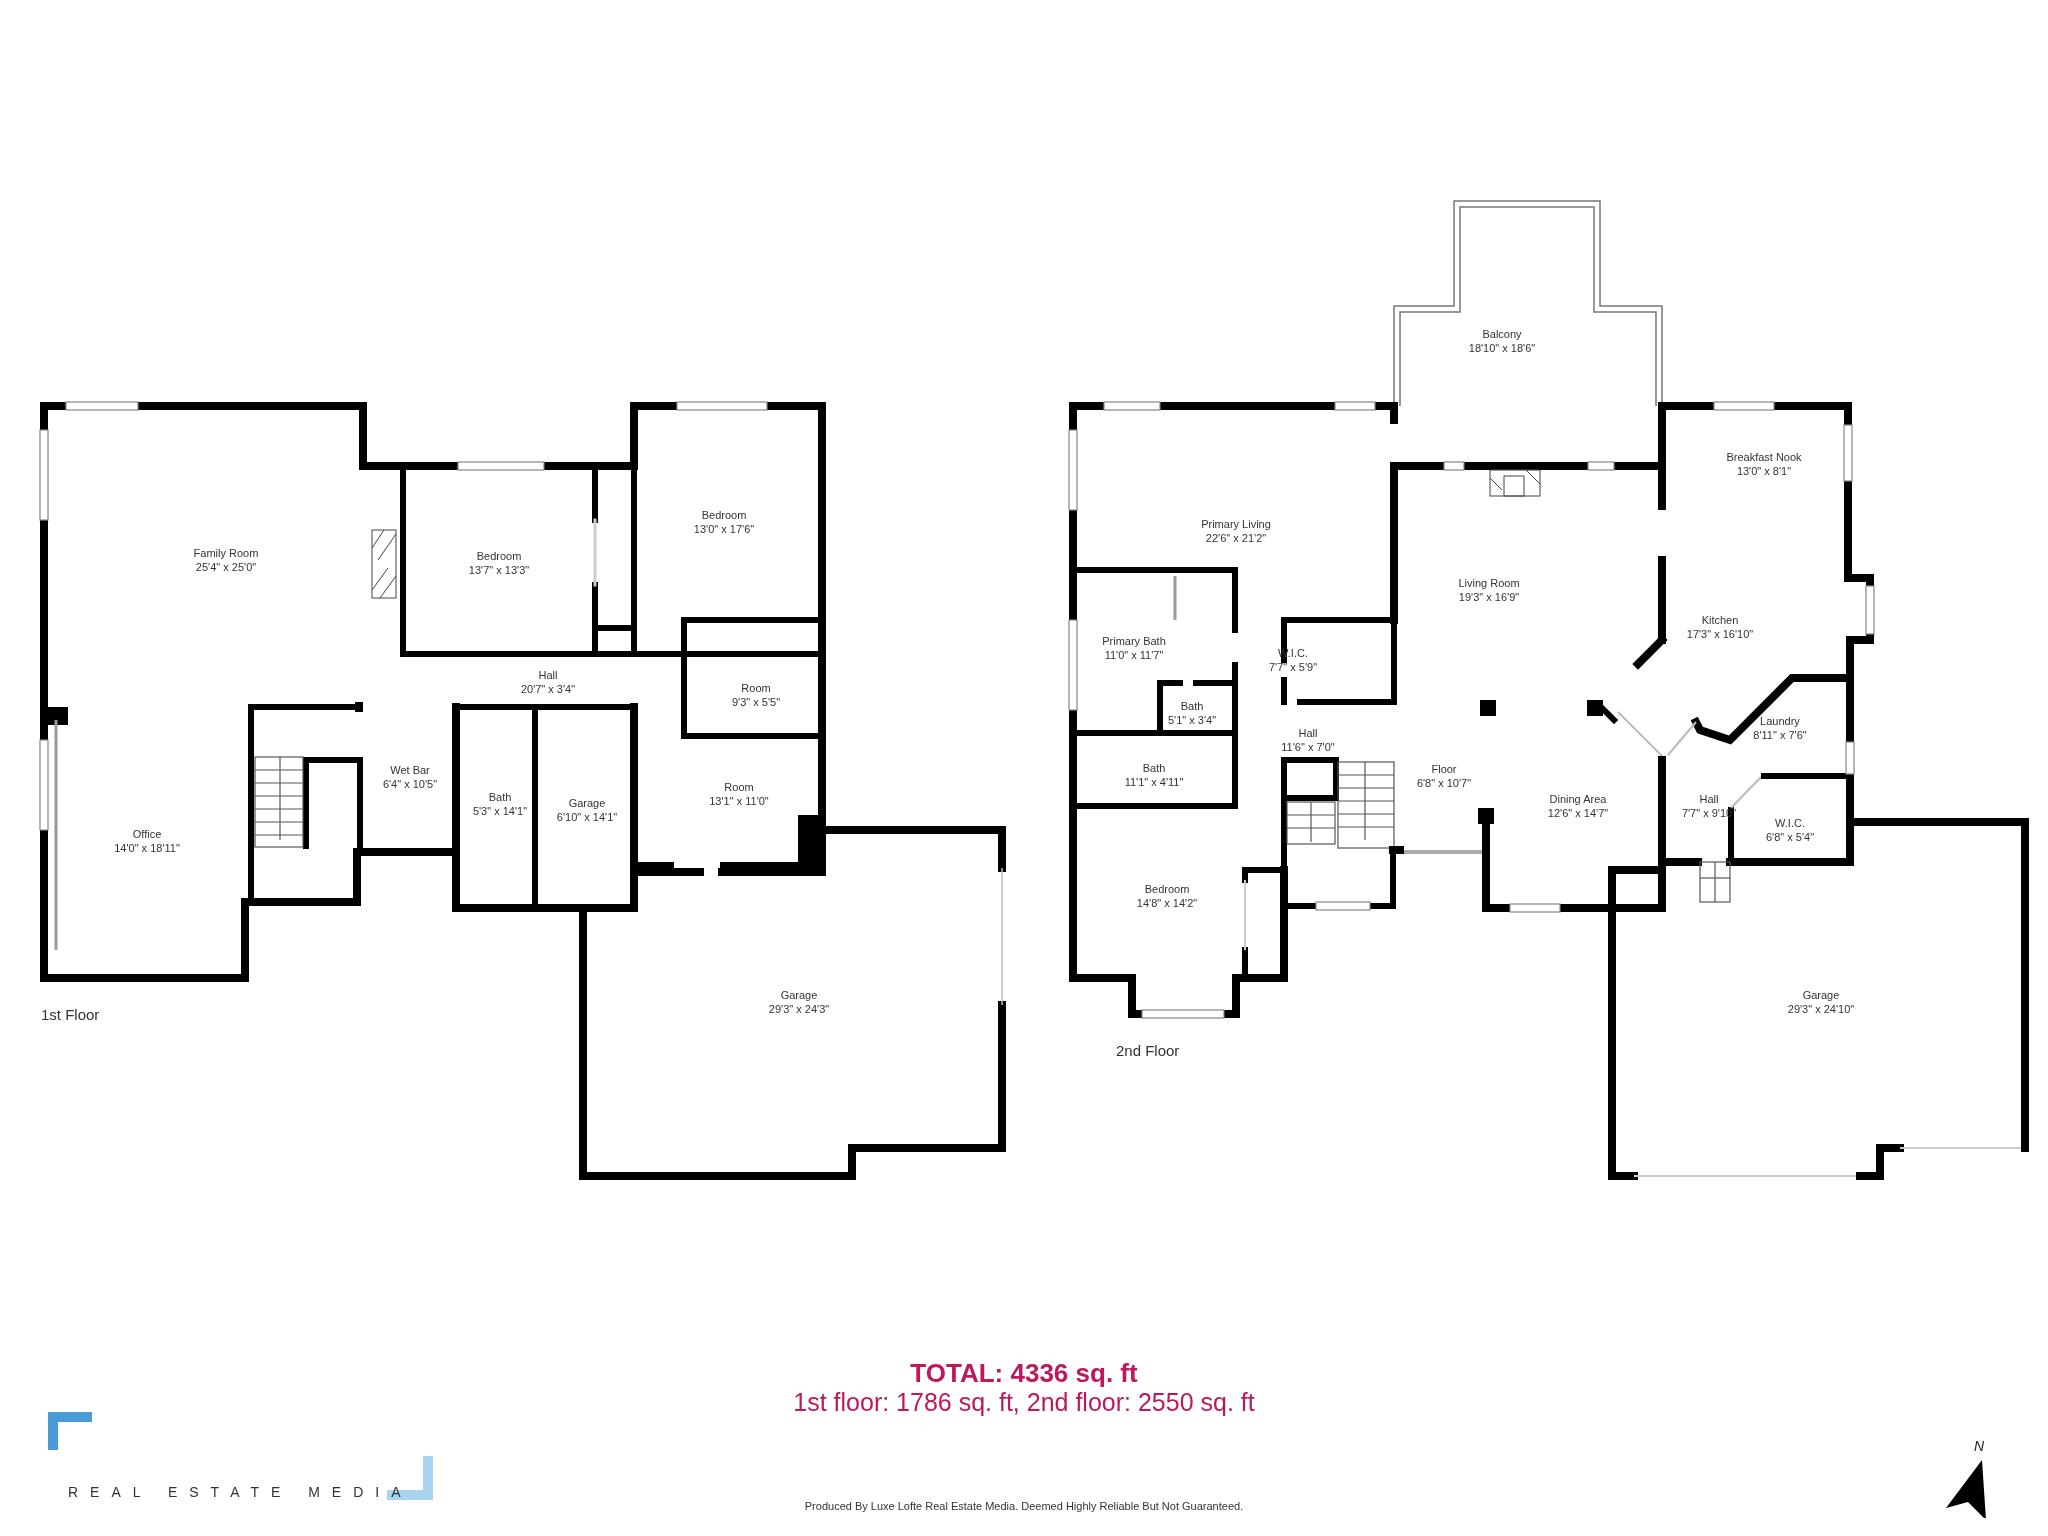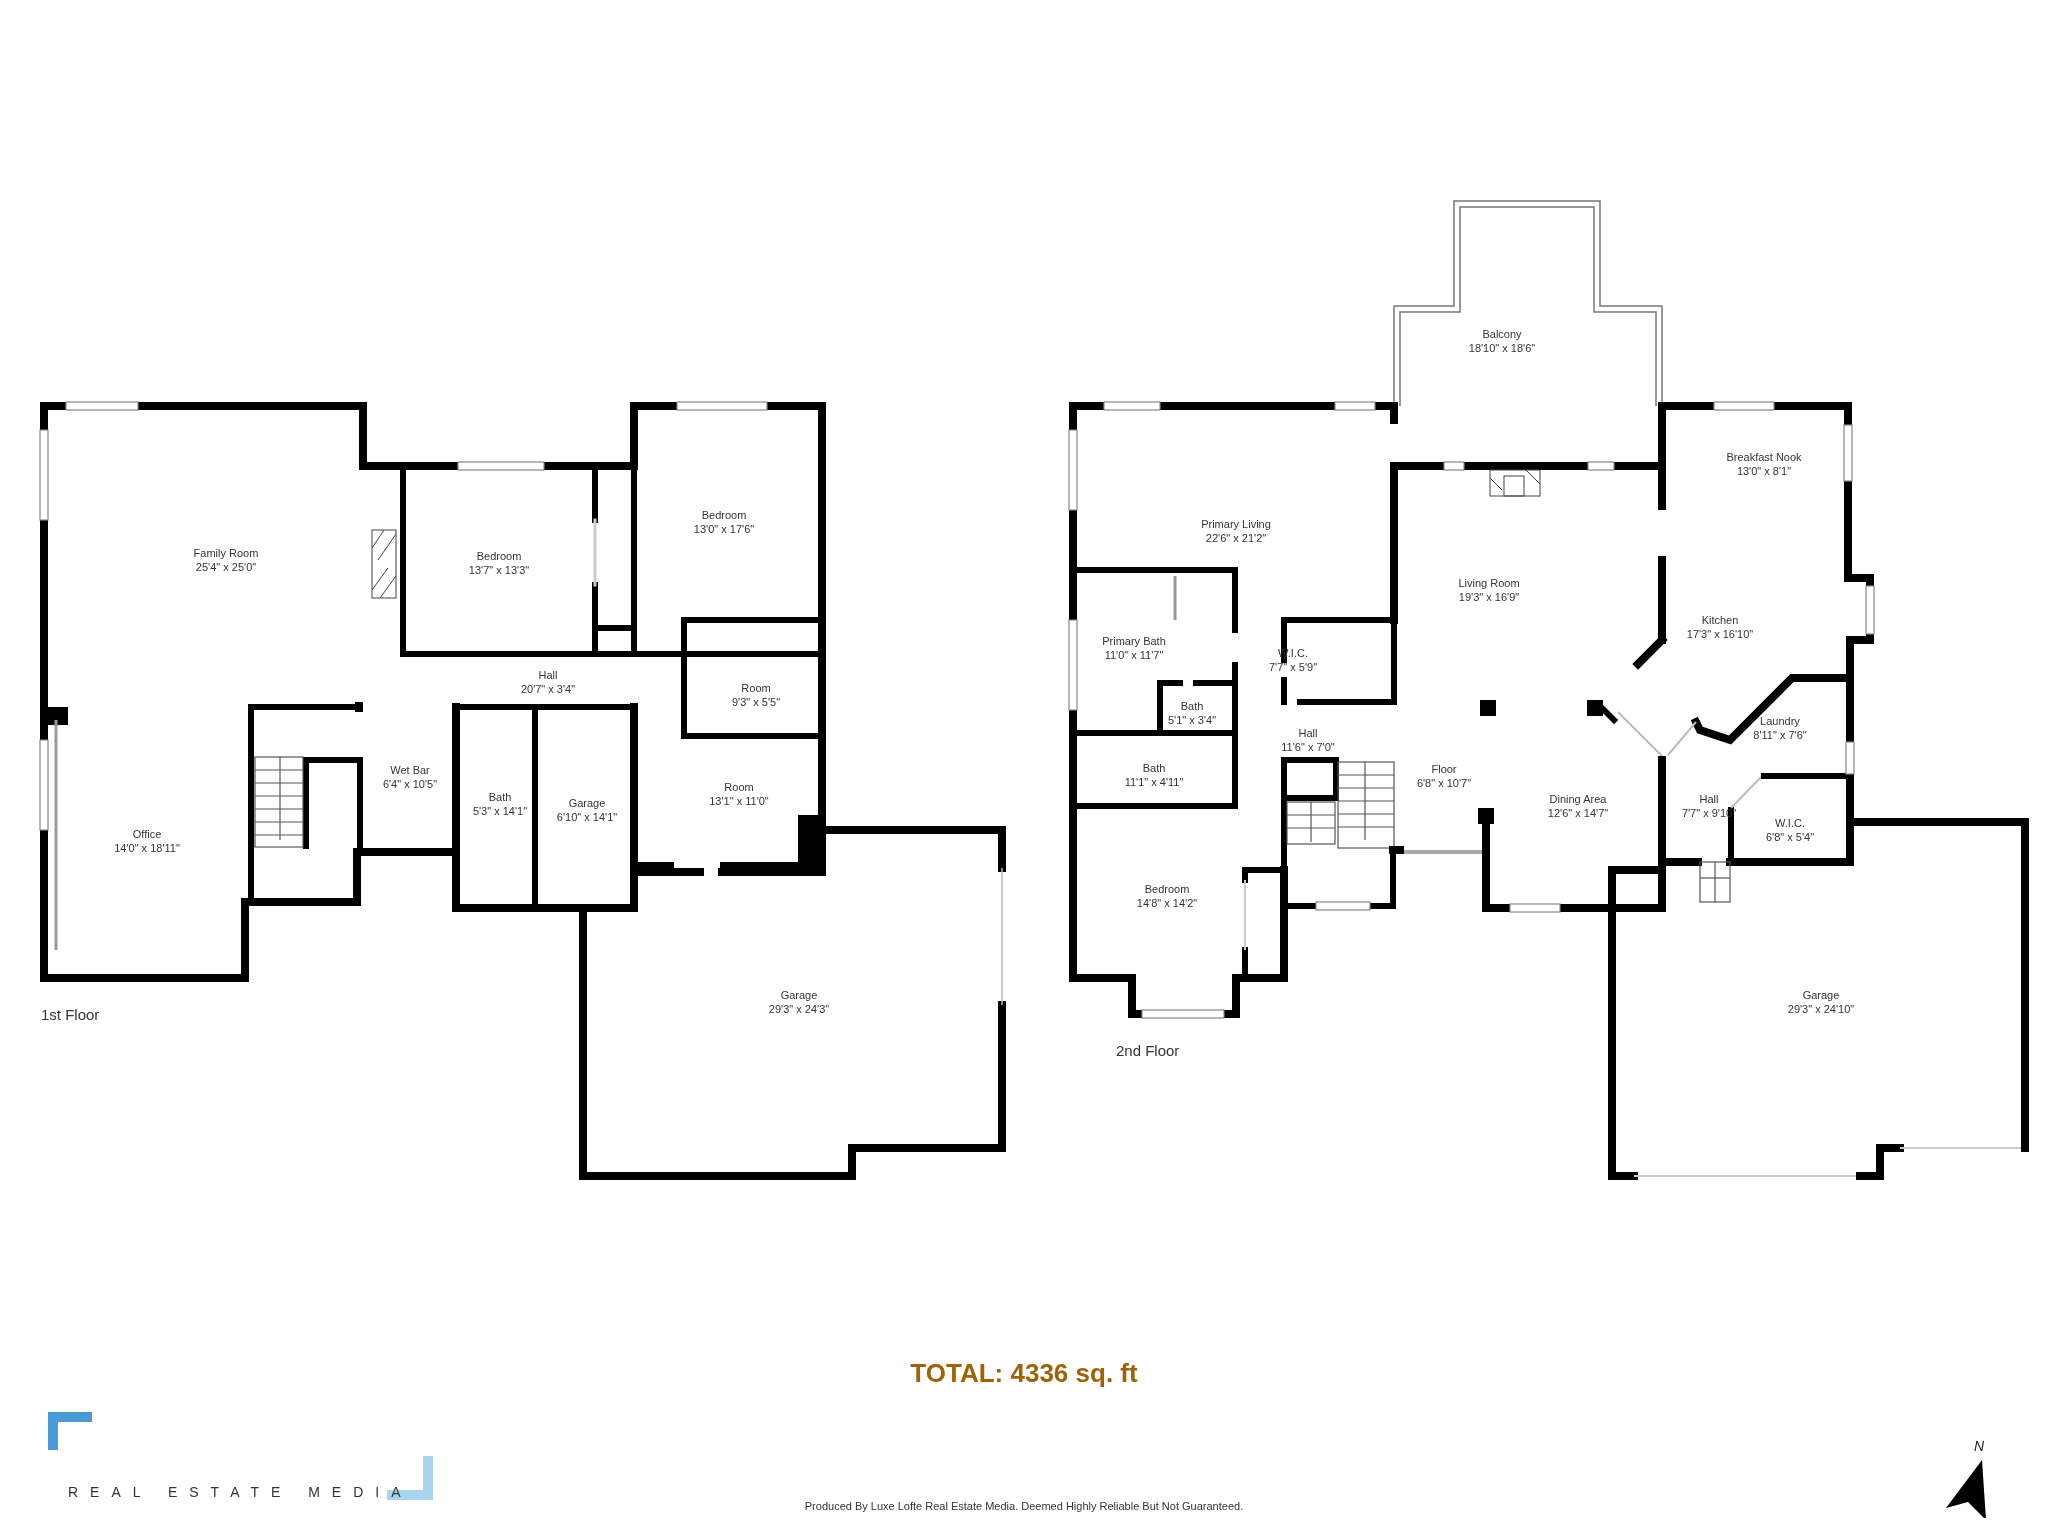--- a/index.html
+++ b/index.html
@@ -15,21 +15,21 @@
   .stair { fill:none; stroke:#555; stroke-width:1.2; }
   .hatch { fill:none; stroke:#444; stroke-width:1; }
   .solid { fill:#000; }
 
   .room-label { position:absolute; transform:translate(-50%,-50%); text-align:center;
                 font-size:11px; line-height:14px; color:#333; white-space:nowrap; }
   .room-label .nm { display:block; }
   .room-label .dim { display:block; }
   .floor-label { position:absolute; font-size:15px; color:#333; }
 
-  .summary { position:absolute; left:0; width:2048px; top:1358px; text-align:center; color:#a16207; }
+  .summary { position:absolute; left:0; width:2048px; top:1358px; text-align:center; color:#be185d; }
   .summary .total { font-size:26px; font-weight:bold; line-height:30px; }
   .summary .line { font-size:25px; line-height:29px; }
   .credit { position:absolute; left:0; width:2048px; top:1500px; text-align:center;
             font-size:11px; color:#333; }
 
   .logo { position:absolute; left:48px; top:1412px; width:385px; height:88px; }
   .logo .br-tl { position:absolute; left:0; top:0; width:44px; height:38px;
                  border-left:10px solid #4a9ad6; border-top:10px solid #4a9ad6; box-sizing:border-box; }
   .logo .br-br { position:absolute; right:0; bottom:0; width:46px; height:44px;
                  border-right:10px solid #a8d4f0; border-bottom:10px solid #a8d4f0; box-sizing:border-box; }
@@ -328,20 +328,21 @@
     </div>
   <div class="room-label" style="left:1821px;top:1002px">
       <span class="nm">Garage</span>
       <span class="dim">29'3" x 24'10"</span>
     </div>
   <div class="floor-label" style="left:1116px;top:1042px">2nd Floor</div>
 </div>
 
 <div class="summary">
   <div class="total">TOTAL: 4336 sq. ft</div>
+  <div class="line">1st floor: 1786 sq. ft, 2nd floor: 2550 sq. ft</div>
 </div>
 <div class="credit">Produced By Luxe Lofte Real Estate Media. Deemed Highly Reliable But Not Guaranteed.</div>
 
 <div class="logo">
   <div class="br-tl"></div>
   <div class="br-br"></div>
   <div class="tag">REAL ESTATE MEDIA</div>
 </div>
 
 <div class="north">

